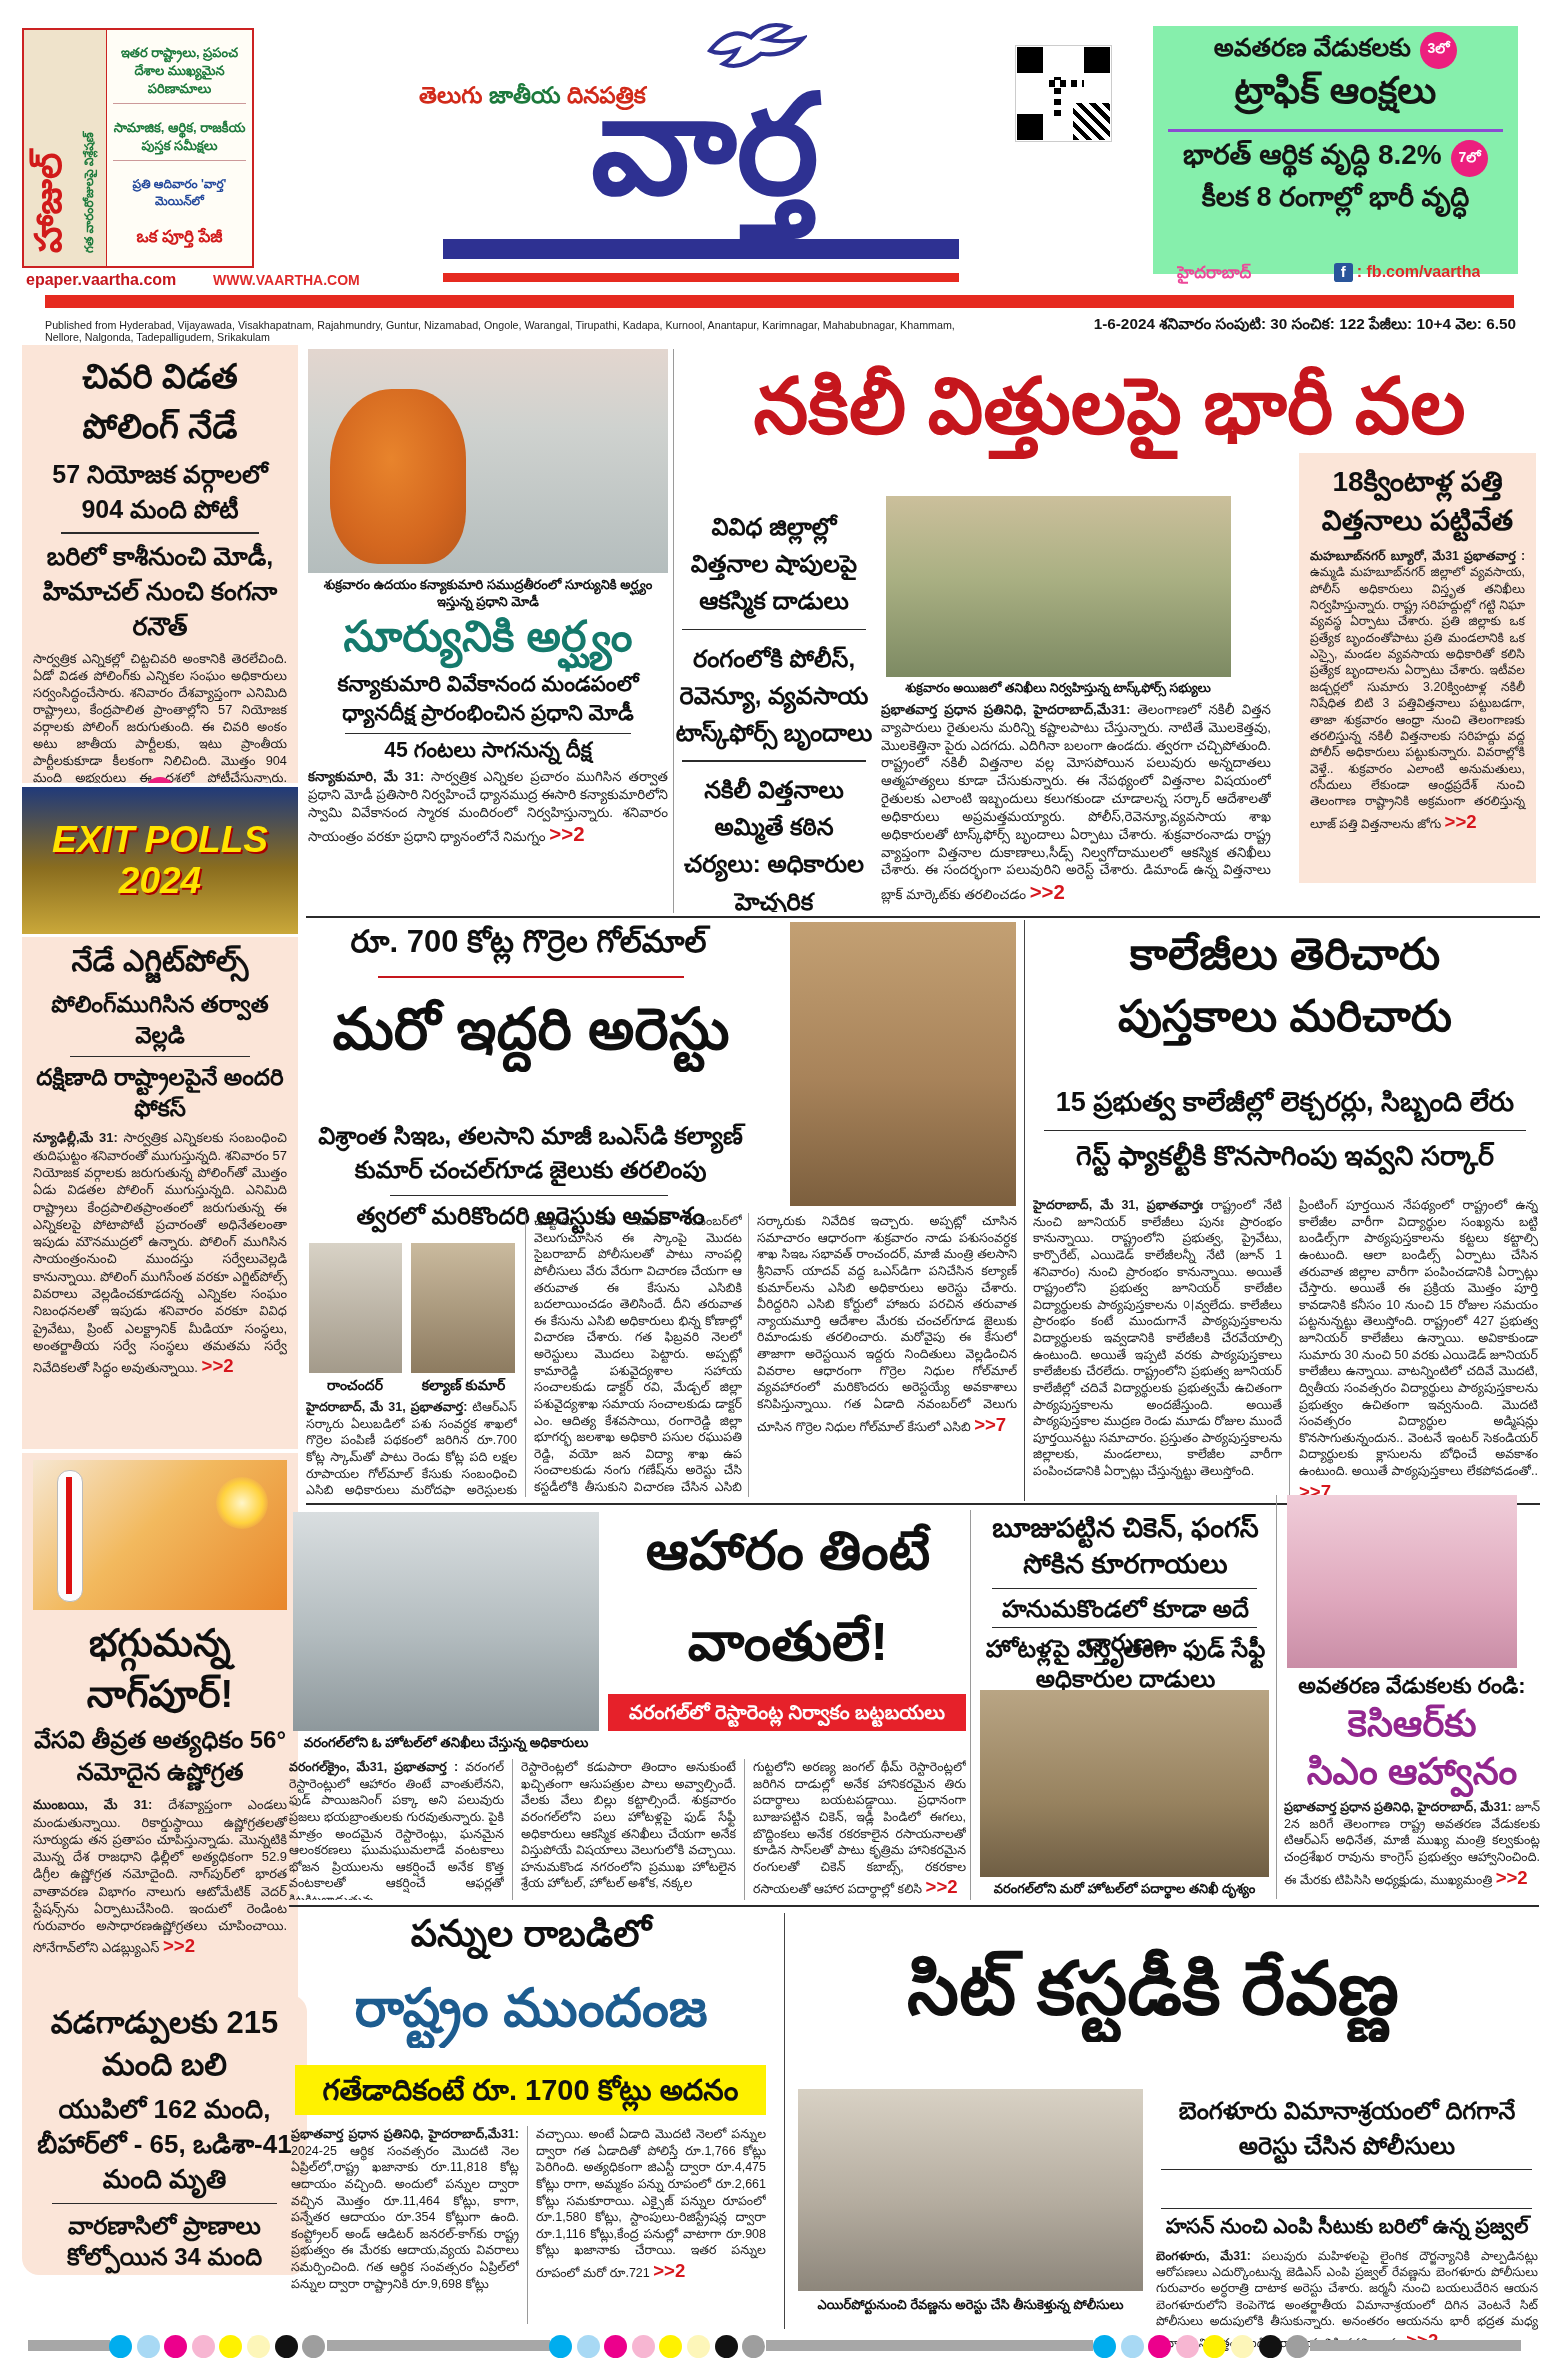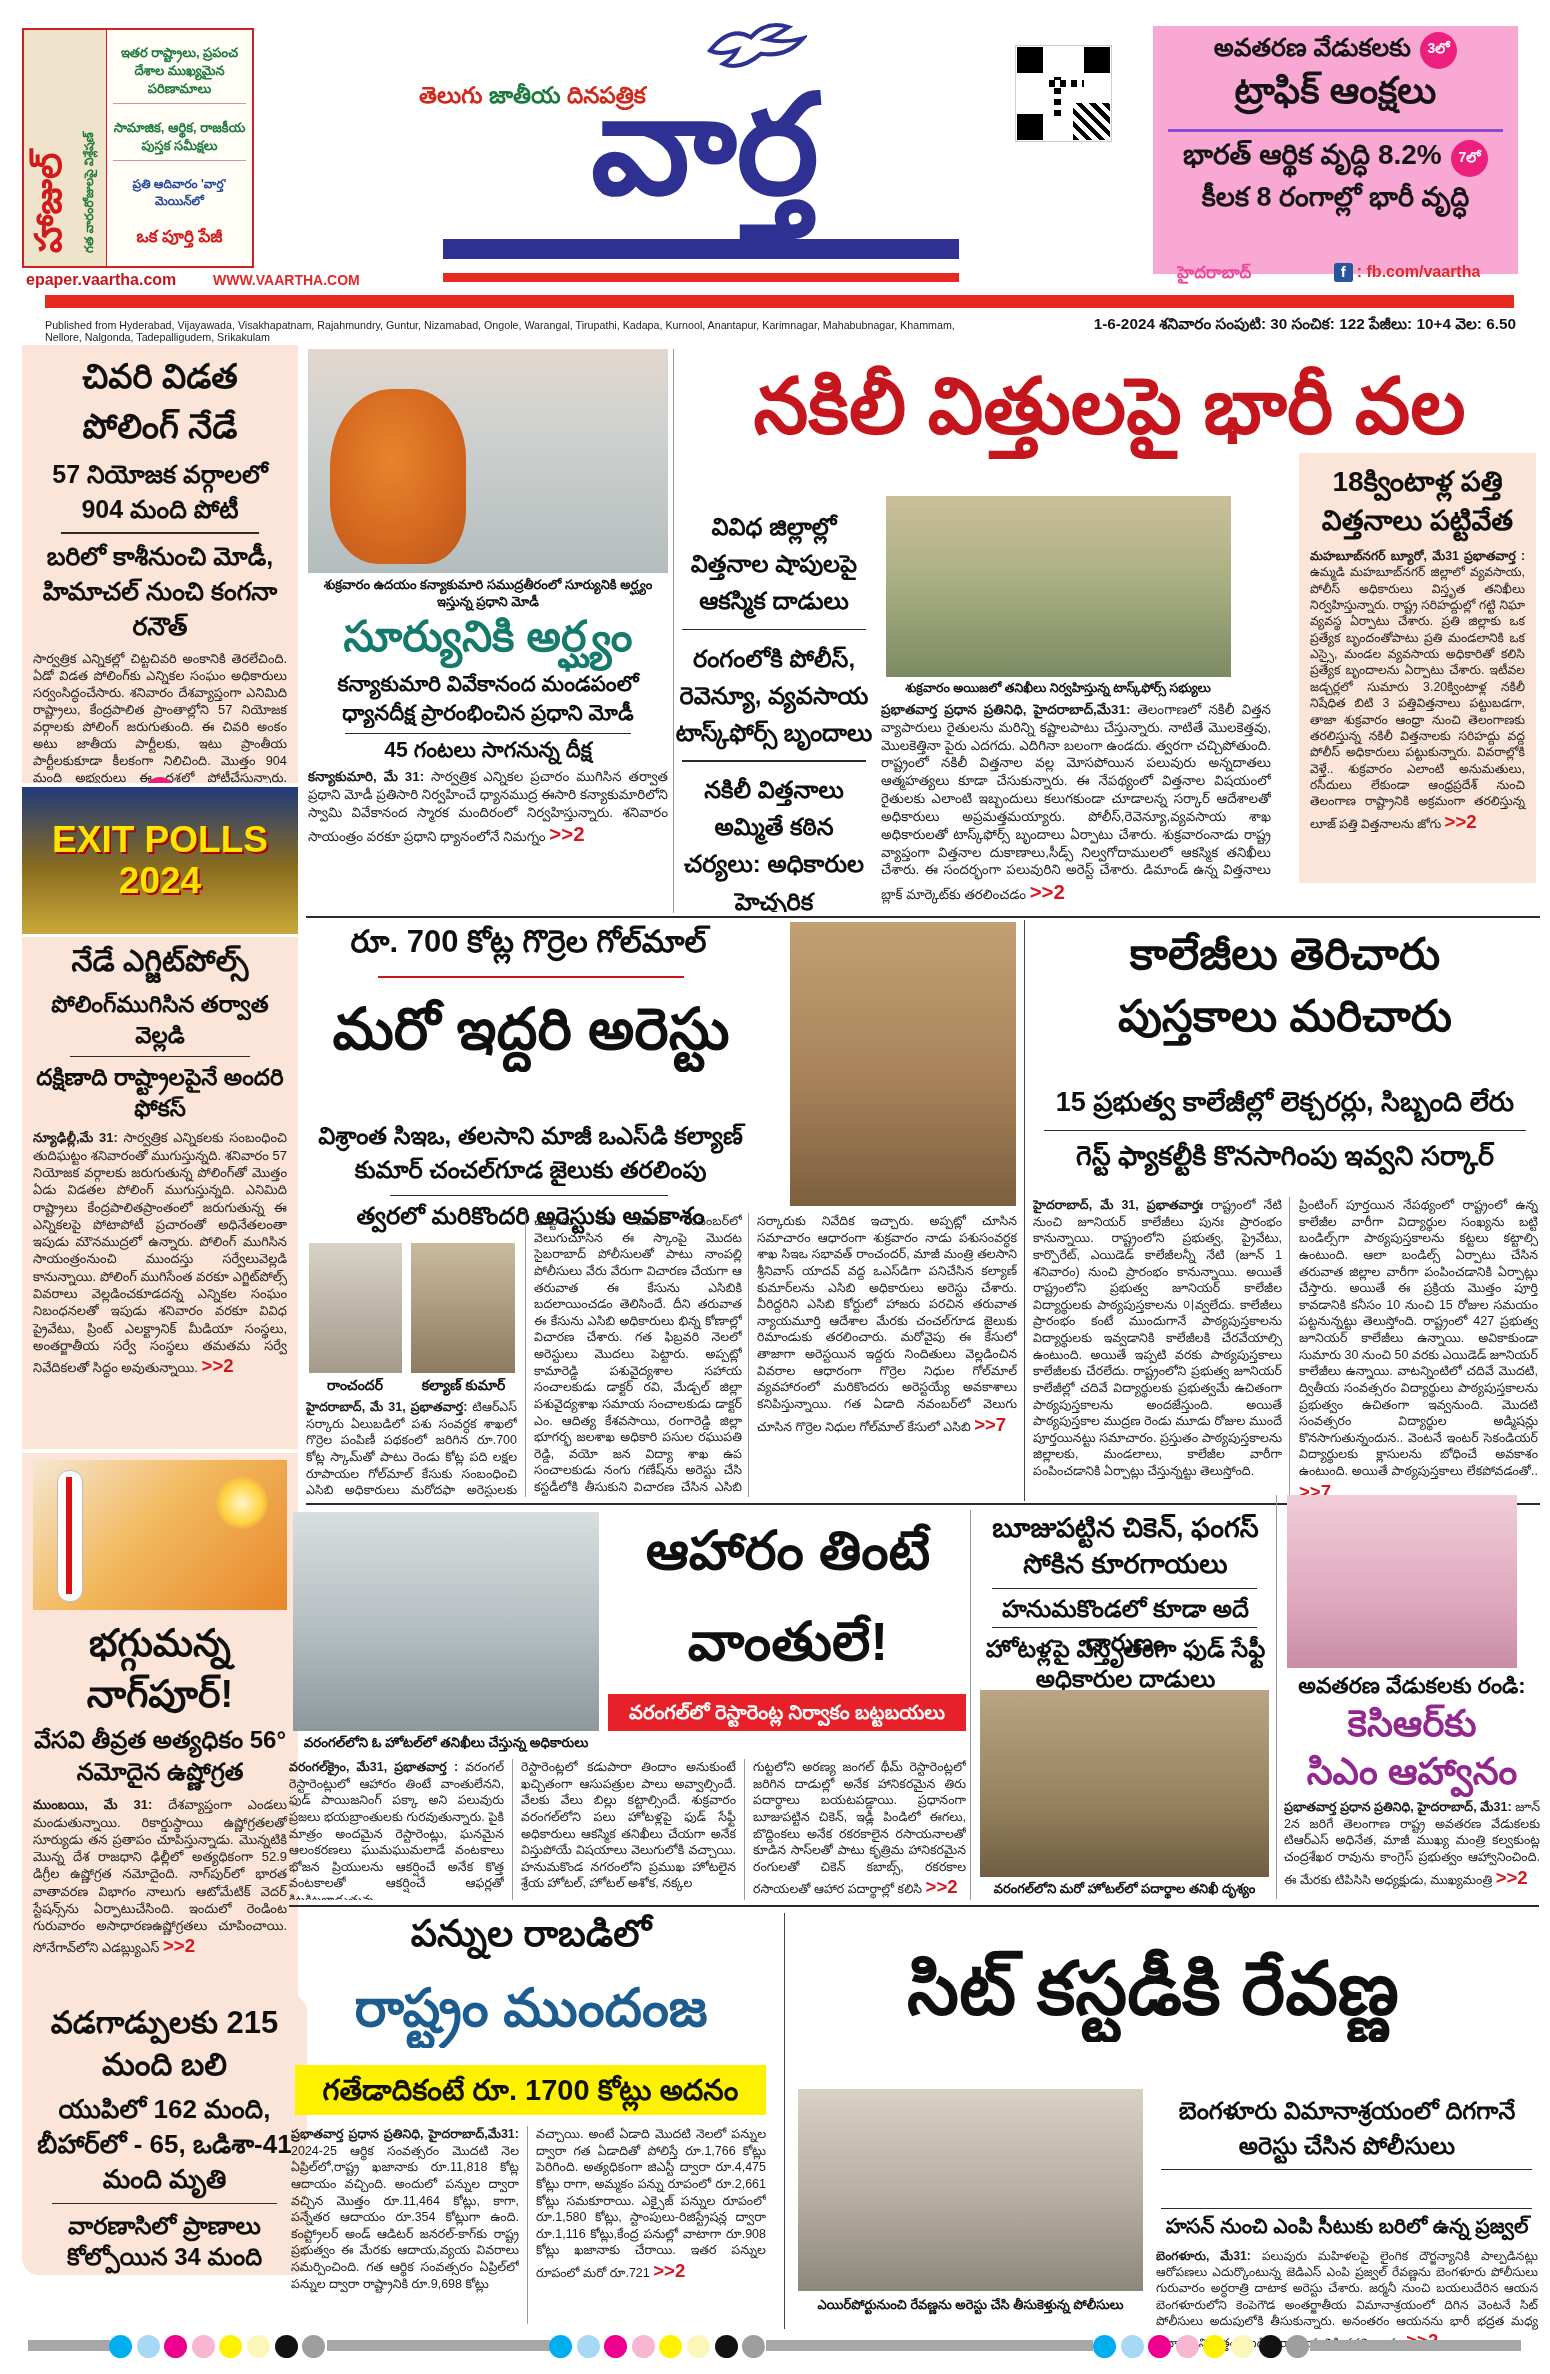--- a/index.html
+++ b/index.html
@@ -10,21 +10,21 @@
   .pinkbox{background:#fbe5d8;}
   .bd{text-align:justify;color:#1a1a1a;line-height:1.33;}
   .lede{font-weight:bold;}
   .cont{color:#d6161d;font-weight:bold;}
   .cap{font-weight:bold;text-align:center;color:#101010;}
   .rule{background:#2b2b2b;}
   .redrule{background:#c5161d;}
   .vrule{background:#9a9a9a;}
   .badge{background:#ec1f7e;color:#fff;border-radius:50%;display:flex;align-items:center;
          justify-content:center;font-weight:bold;}
-  .ctr{display:flex;align-items:center;justify-content:center;}
+  .ctr{display:flex;align-items:center;justify-content:center;font-style:italic;}
   
   .m-title{color:#2e3192;font-weight:bold;text-align:center;}
   .m-tag{font-weight:bold;}
   .redbar{background:#e62a20;}
   .bluebar{background:#2e3192;}
   .promo{background:#efe3cb;border:2.8px solid #cc2222;display:flex;}
   .promo-left{width:82px;background:#efe3cb;position:relative;border-right:1.9px solid #cc2222;}
   .promo-right{flex:1;background:#fffdf6;padding:7.4px 5.6px;display:flex;flex-direction:column;
                justify-content:space-around;text-align:center;}
   .vtext{position:absolute;left:3.7px;top:109px;transform:rotate(-90deg);transform-origin:left top;
@@ -97,21 +97,21 @@
   <div class="abs" style="left:705px;top:13px;width:102px;height:65px;">
     <svg viewBox="0 0 100 60" width="102" height="65">
         <path d="M5 35 Q25 10 45 22 Q60 5 82 12 Q70 20 60 24 Q78 28 96 23 Q80 42 55 38 Q35 55 18 48 Q28 42 32 34 Q15 40 5 35Z" fill="none" stroke="#2e3192" stroke-width="4"></path>
       </svg>
   </div>
   <div class="abs m-title" style="left:408px;top:72px;width:594px;height:172px;font-size:139px;line-height:1.05;">వార్త</div>
   <div class="abs bluebar" style="left:443px;top:239px;width:516px;height:20.4px;"></div>
   <div class="abs redbar" style="left:443px;top:273px;width:516px;height:9.3px;"></div>
   <div class="abs qr" style="left:1016px;top:46px;width:93px;height:93px;"></div>
 
-  <div class="abs" style="left:1153px;top:26px;width:365px;height:248px;background:#f9a8d4;padding:5.6px 9.3px;box-sizing:border-box;">
+  <div class="abs" style="left:1153px;top:26px;width:365px;height:248px;background:#86efac;padding:5.6px 9.3px;box-sizing:border-box;">
     <div style="display:flex;align-items:center;justify-content:center;gap:9.3px;">
       <span style="font-size:25px;font-weight:bold;">అవతరణ వేడుకలకు</span>
       <span class="badge" style="width:37px;height:37px;font-size:14px;">3లో</span>
     </div>
     <div style="font-size:37px;font-weight:bold;text-align:center;margin-top:1.9px;">ట్రాఫిక్ ఆంక్షలు</div>
     <div style="height:2.8px;background:#8b4bd1;margin:7.4px 5.6px;"></div>
     <div style="display:flex;align-items:center;justify-content:center;gap:9.3px;">
       <span style="font-size:28px;font-weight:bold;">భారత్ ఆర్థిక వృద్ధి 8.2%</span>
       <span class="badge" style="width:37px;height:37px;font-size:14px;">7లో</span>
     </div>

